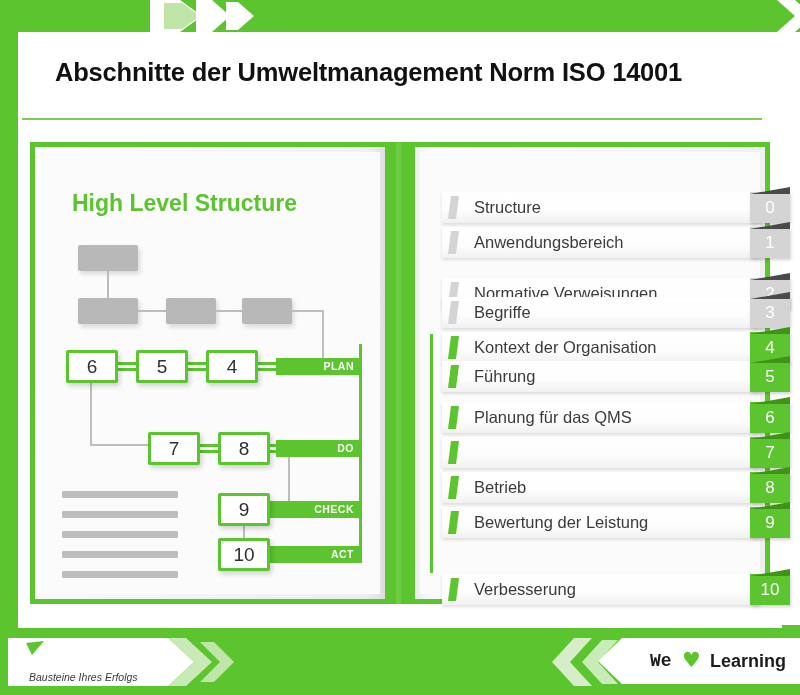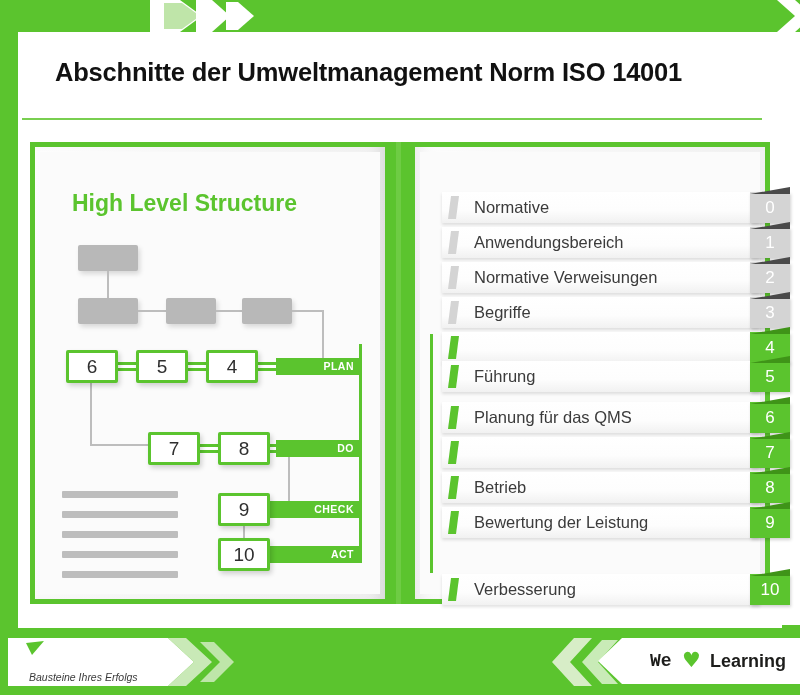--- a/index.html
+++ b/index.html
@@ -165,37 +165,37 @@
     <div class="spine-sheen"></div>
 
     <div class="page page-right">
       <div class="page-inner">
         <div class="listwrap" id="list-wrap">
             <div class="spine-list" style="top: 160px; height: 239px;"></div>
             <div class="row" style="top: 18px;">
               <svg class="row-slant" viewBox="0 0 11 23">
                 <polygon points="3,0 11,0 8,23 0,23" fill="#d4d4d4"></polygon>
               </svg>
-              <div class="row-label">Normative</div>
+              <div class="row-label">Structure</div>
               <div class="tab" style="background: rgb(212, 212, 212);">0</div>
               <svg class="tab-fold" viewBox="0 0 40 7">
                 <polygon points="0,7 40,0 40,7" fill="#4a4a4a"></polygon>
               </svg>
             </div>
             <div class="row" style="top: 53px;">
               <svg class="row-slant" viewBox="0 0 11 23">
                 <polygon points="3,0 11,0 8,23 0,23" fill="#d4d4d4"></polygon>
               </svg>
               <div class="row-label">Anwendungsbereich</div>
               <div class="tab" style="background: rgb(212, 212, 212);">1</div>
               <svg class="tab-fold" viewBox="0 0 40 7">
                 <polygon points="0,7 40,0 40,7" fill="#4a4a4a"></polygon>
               </svg>
             </div>
-            <div class="row" style="top: 88px;">
+            <div class="row" style="top: 104px;">
               <svg class="row-slant" viewBox="0 0 11 23">
                 <polygon points="3,0 11,0 8,23 0,23" fill="#d4d4d4"></polygon>
               </svg>
               <div class="row-label">Normative Verweisungen</div>
               <div class="tab" style="background: rgb(212, 212, 212);">2</div>
               <svg class="tab-fold" viewBox="0 0 40 7">
                 <polygon points="0,7 40,0 40,7" fill="#4a4a4a"></polygon>
               </svg>
             </div>
             <div class="row" style="top: 123px;">
@@ -205,20 +205,21 @@
               <div class="row-label">Begriffe</div>
               <div class="tab" style="background: rgb(212, 212, 212);">3</div>
               <svg class="tab-fold" viewBox="0 0 40 7">
                 <polygon points="0,7 40,0 40,7" fill="#4a4a4a"></polygon>
               </svg>
             </div>
             <div class="row" style="top: 158px;">
               <svg class="row-slant" viewBox="0 0 11 23">
                 <polygon points="3,0 11,0 8,23 0,23" fill="#5bc42e"></polygon>
               </svg>
+              <div class="row-label">Kontext der Organisation</div>
               <div class="tab" style="background: rgb(91, 196, 46);">4</div>
               <svg class="tab-fold" viewBox="0 0 40 7">
                 <polygon points="0,7 40,0 40,7" fill="#3f9418"></polygon>
               </svg>
             </div>
             <div class="row" style="top: 187px;">
               <svg class="row-slant" viewBox="0 0 11 23">
                 <polygon points="3,0 11,0 8,23 0,23" fill="#5bc42e"></polygon>
               </svg>
               <div class="row-label">Führung</div>

